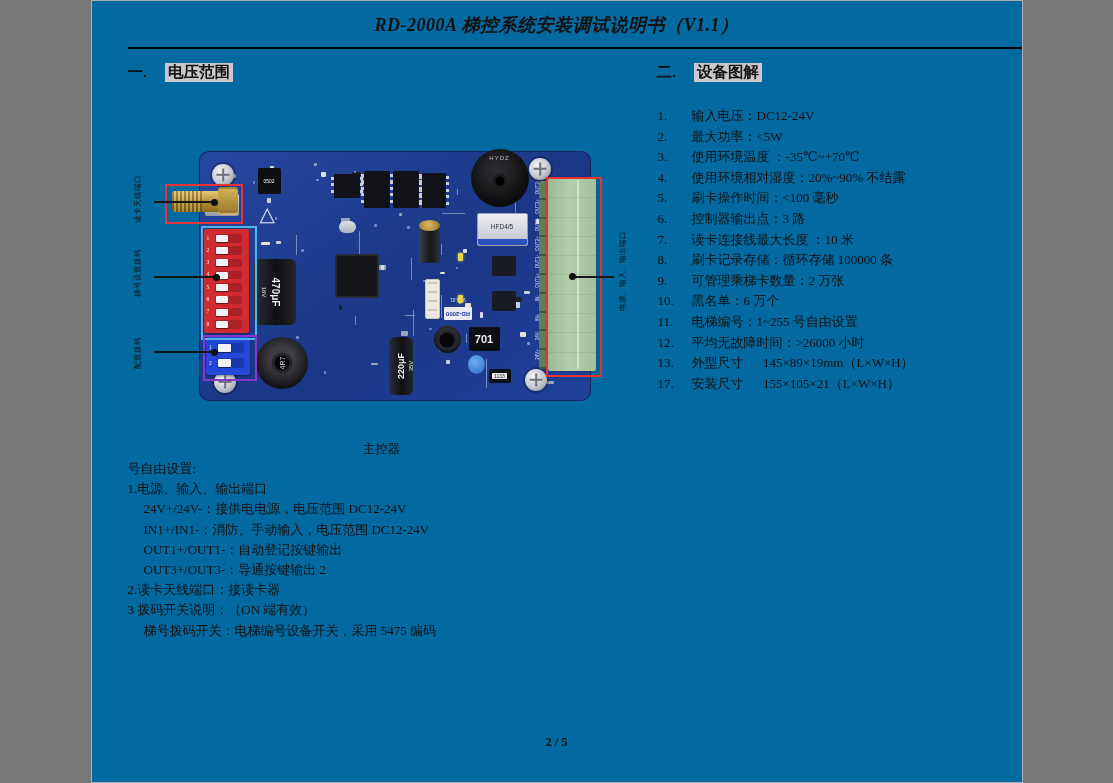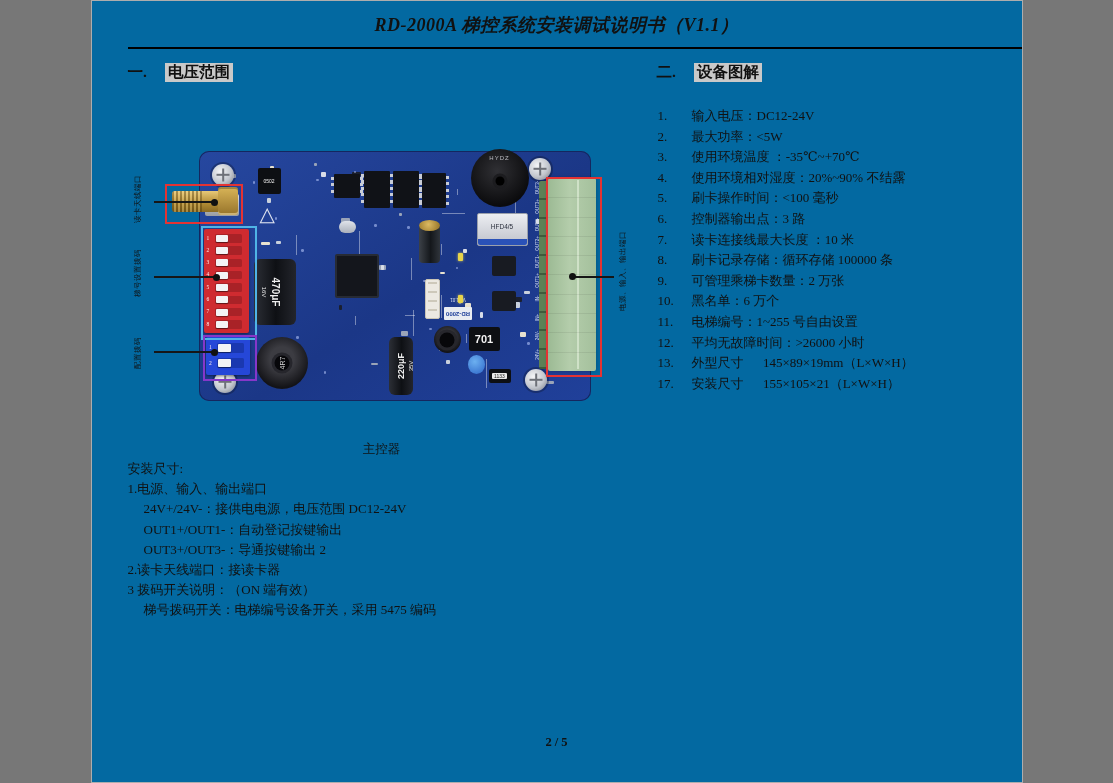--- a/index.html
+++ b/index.html
@@ -389,24 +389,25 @@
         <span class="tp-num">13.</span>
         <span class="tp-text">外型尺寸      145×89×19mm（L×W×H）</span>
       </div>
       <div class="tp-row">
         <span class="tp-num">17.</span>
         <span class="tp-text">安装尺寸      155×105×21（L×W×H）</span>
       </div>
     </div>
 
   <div class="port-desc">
-    <div class="pd-line">安装尺寸:</div>
+    <div class="pd-line">号自由设置:</div>
     <div>
         <div class="pd-line pd-indent-0">1.电源、输入、输出端口</div>
         <div class="pd-line pd-indent-1">24V+/24V-：接供电电源，电压范围 DC12-24V</div>
+        <div class="pd-line pd-indent-1">IN1+/IN1-：消防、手动输入，电压范围 DC12-24V</div>
         <div class="pd-line pd-indent-1">OUT1+/OUT1-：自动登记按键输出</div>
         <div class="pd-line pd-indent-1">OUT3+/OUT3-：导通按键输出 2</div>
         <div class="pd-line pd-indent-0">2.读卡天线端口：接读卡器</div>
         <div class="pd-line pd-indent-0">3 拨码开关说明：（ON 端有效）</div>
         <div class="pd-line pd-indent-1">梯号拨码开关：电梯编号设备开关，采用 5475 编码</div>
       </div>
   </div>
 
   <div class="page-num">2 / 5</div>
 </div>

